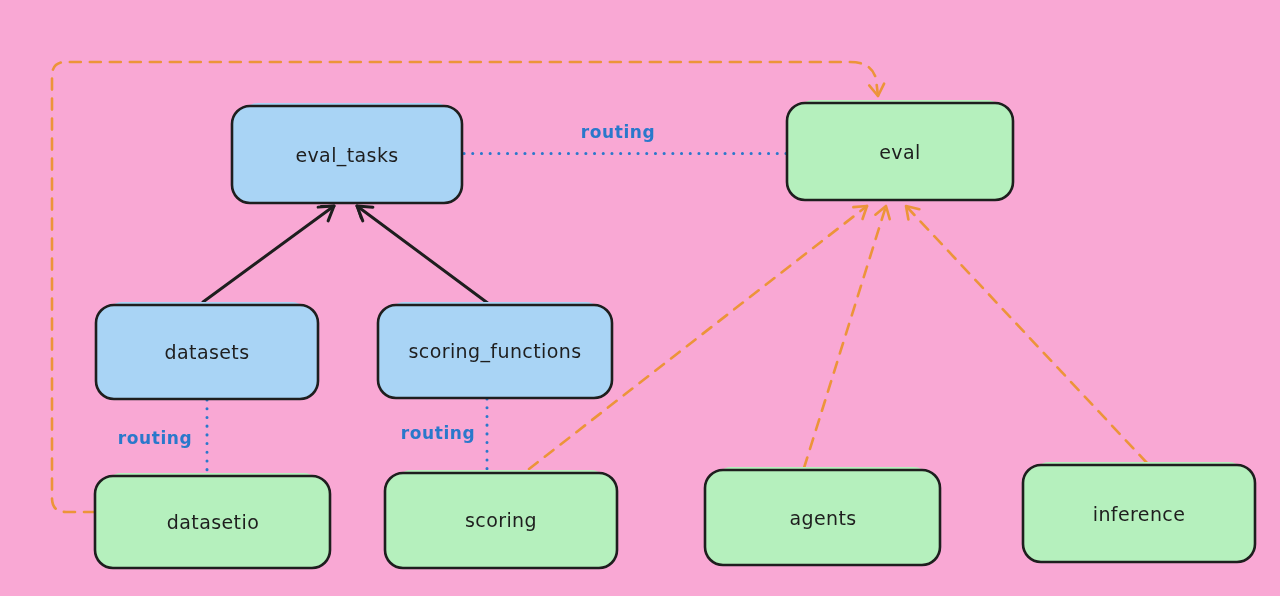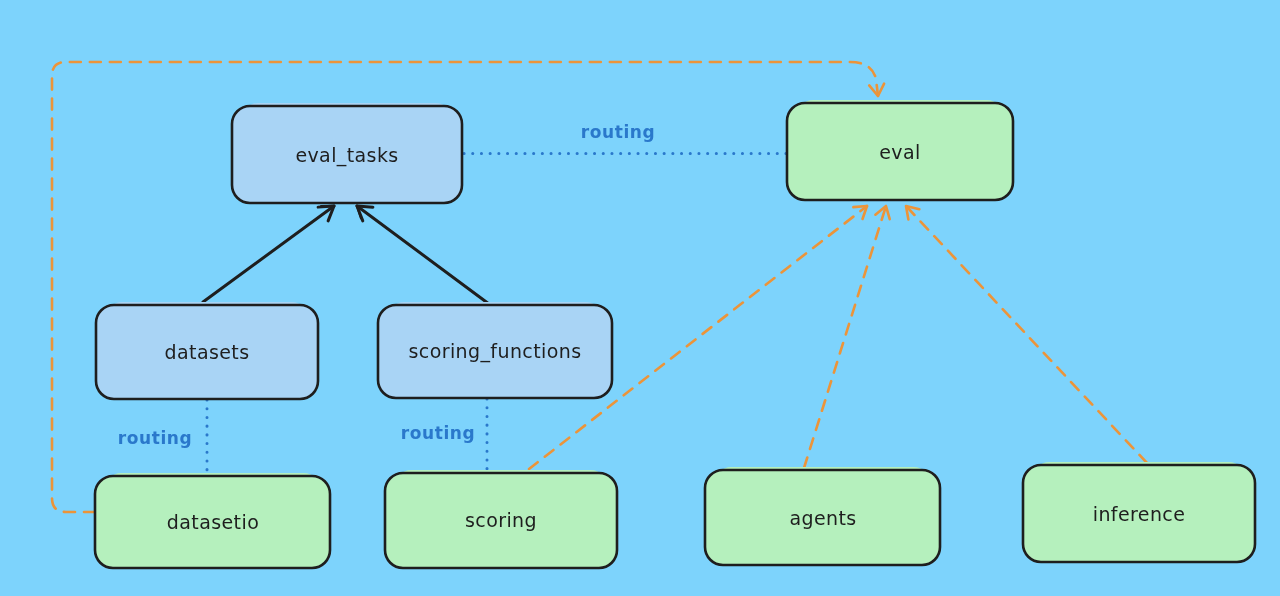--- a/index.html
+++ b/index.html
@@ -1,20 +1,20 @@
 <!DOCTYPE html>
 <html><head>
 <meta charset="utf-8">
 <style>
   html, body { margin: 0; padding: 0; background: #ffffff; }
   .canvas {
     position: relative;
     width: 1280px;
     height: 596px;
-    background: #7dd3fc;
+    background: #f9a8d4;
     overflow: hidden;
   }
   svg { display: block; width: 1280px; height: 596px; }
 
   .box { stroke: #1e1e1e; stroke-width: 2.6px; }
   .bleed { stroke: none; }
 
   .node-label {
     font-family: "DejaVu Sans", sans-serif;
     font-size: 19px;

